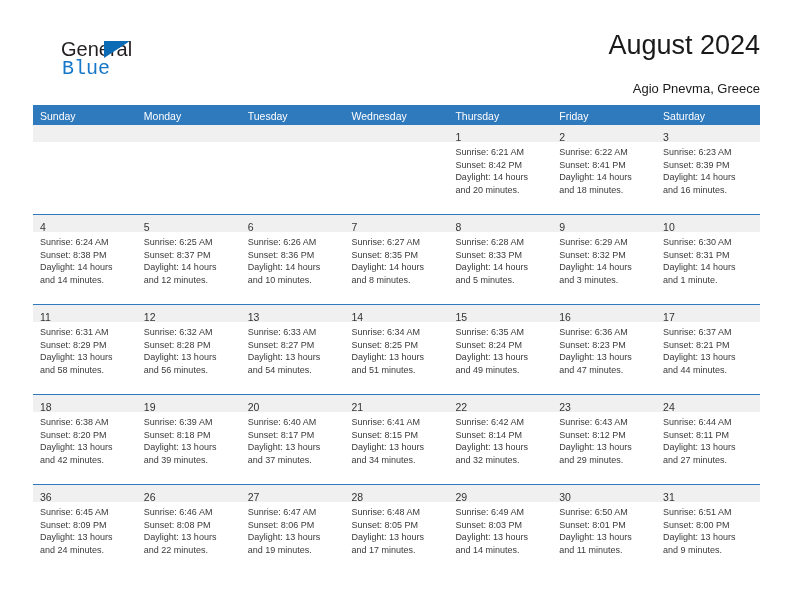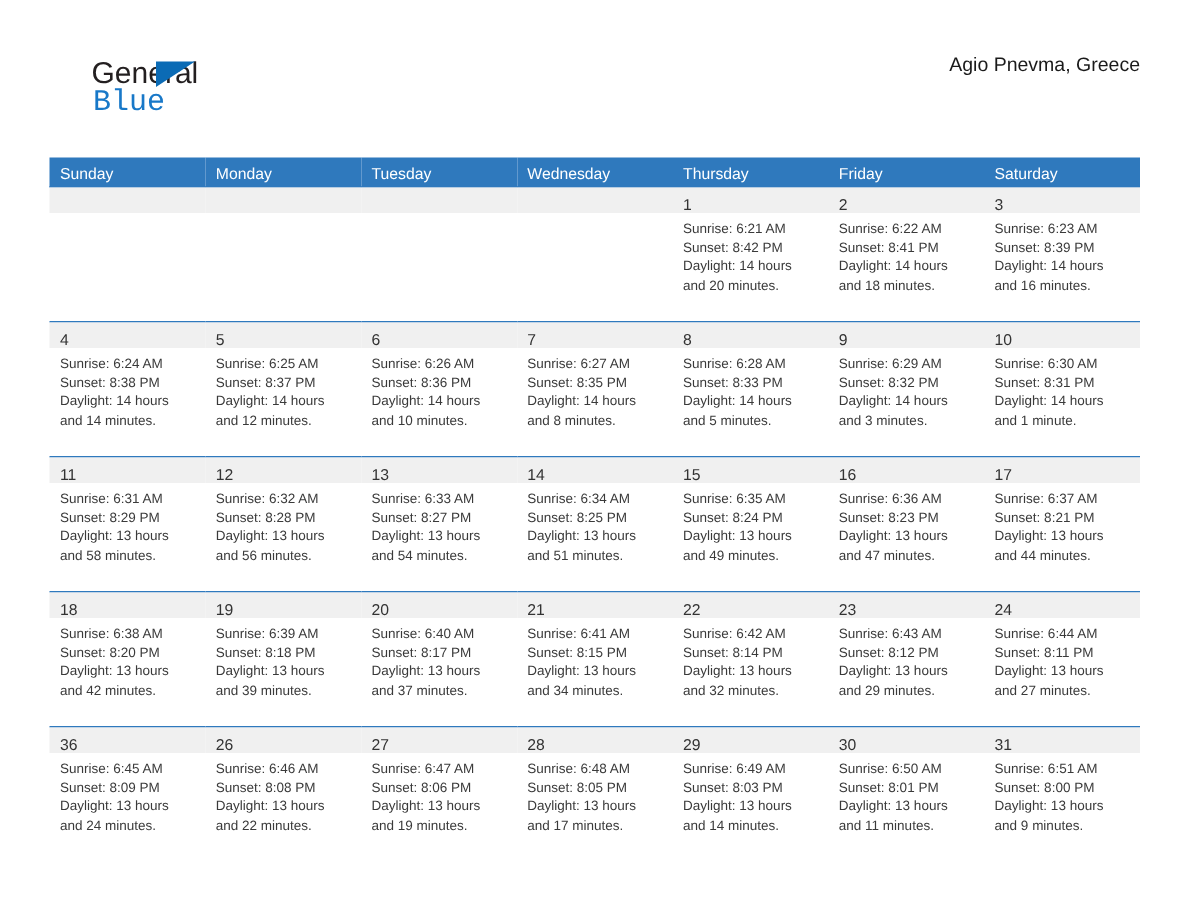--- a/index.html
+++ b/index.html
@@ -77,21 +77,21 @@
     font-size: 27px;
     color: #1a1a1a;
     line-height: 34px;
     font-weight: normal;
     white-space: nowrap;
   }
   .cal-subtitle {
     font-size: 13px;
     color: #1a1a1a;
     line-height: 20px;
-    margin-top: 5px;
+    margin-top: 17px;
     white-space: nowrap;
   }
 
   
   .calendar {
     position: absolute;
     left: 33px;
     top: 105px;
     width: 727px;
     border-collapse: collapse;
@@ -153,20 +153,21 @@
 
   <div class="header">
 
     <div class="logo">
       <span class="logo-general">General</span>
       <span class="logo-tri"></span>
       <span class="logo-blue">Blue</span>
     </div>
 
     <div class="title-block">
+      <div class="cal-title">August 2024</div>
       <div class="cal-subtitle">Agio Pnevma, Greece</div>
     </div>
 
   </div>
 
   <table class="calendar">
     <thead>
       <tr>
         <th>Sunday</th>
         <th>Monday</th>

